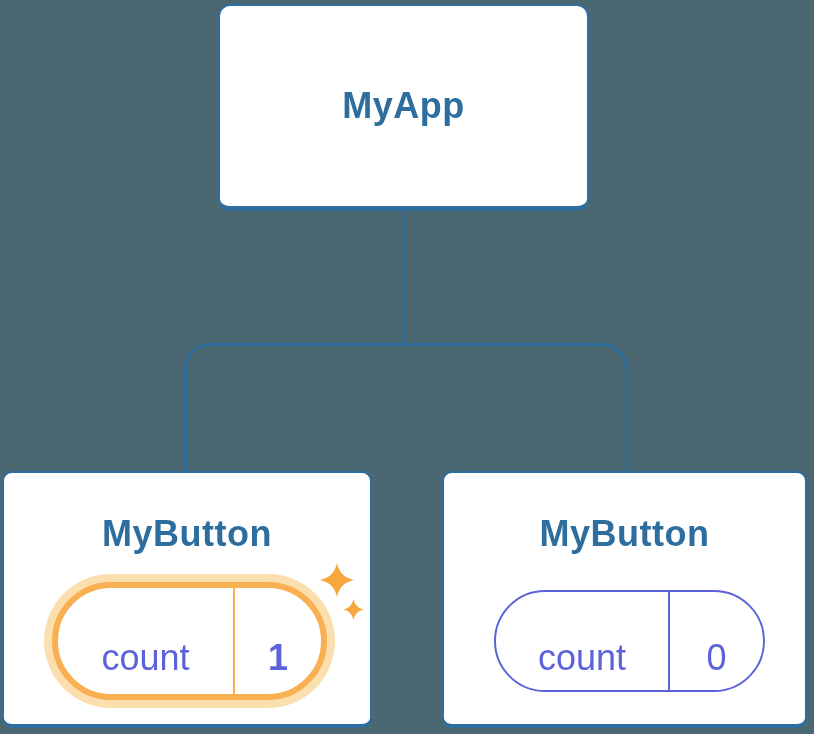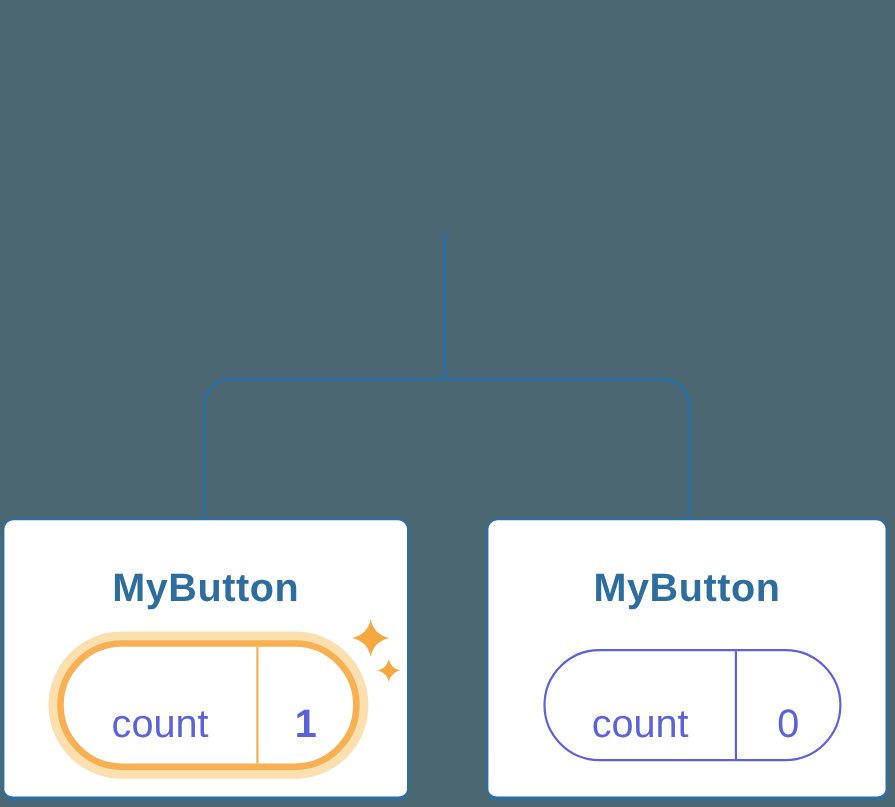--- a/index.html
+++ b/index.html
@@ -73,20 +73,23 @@
   .sparkle.small{ left:339px; top:126px; width:21px; height:21px; }
 </style>
 </head>
 <body>
 
 <div class="stage">
 
   <div class="stem"></div>
   <div class="bracket"></div>
 
+  <div class="card root">
+    <span class="title">MyApp</span>
+  </div>
 
   <div class="card child left">
     <span class="title">MyButton</span>
     <div class="pill highlighted">
       <span class="key">count</span>
       <span class="divider"></span>
       <span class="value">1</span>
     </div>
     <svg class="sparkle big" viewBox="0 0 24 24" aria-hidden="true">
       <path d="M12 0 C13.4 6.6 17.4 10.6 24 12 C17.4 13.4 13.4 17.4 12 24 C10.6 17.4 6.6 13.4 0 12 C6.6 10.6 10.6 6.6 12 0 Z"></path>

